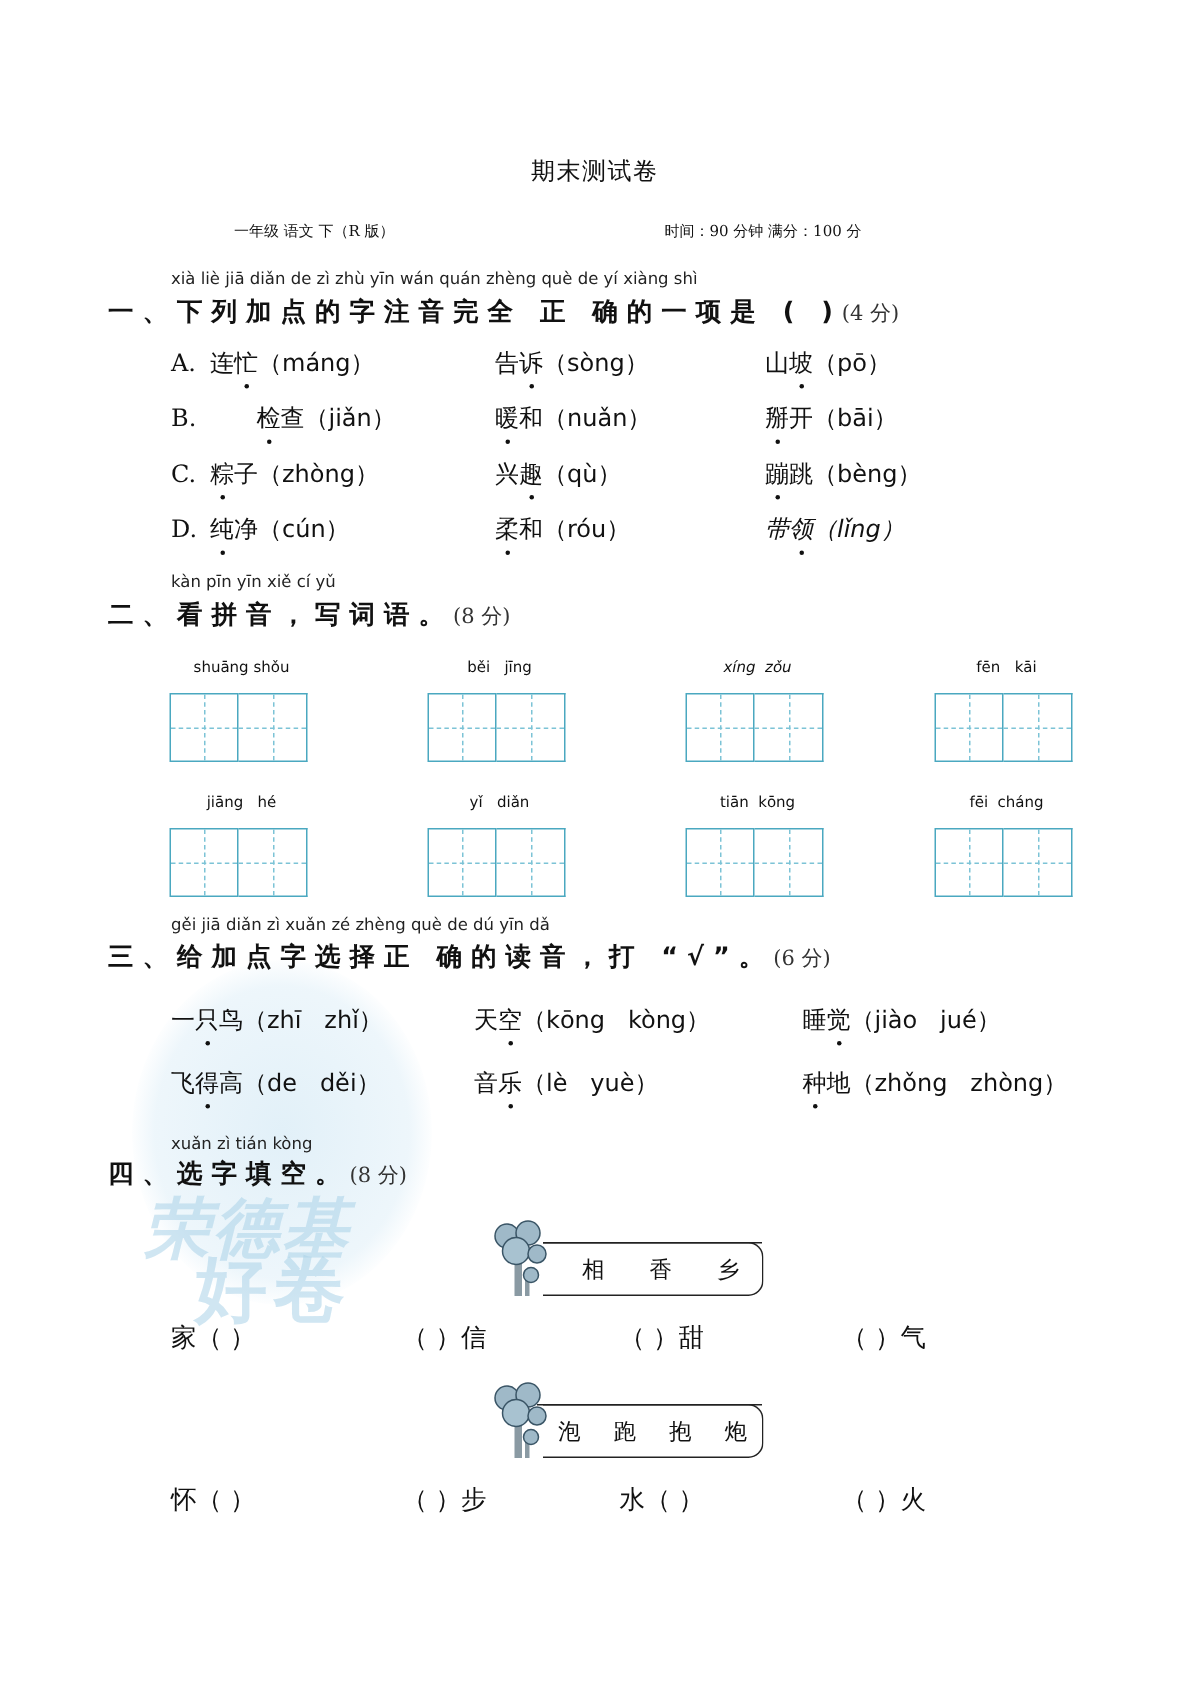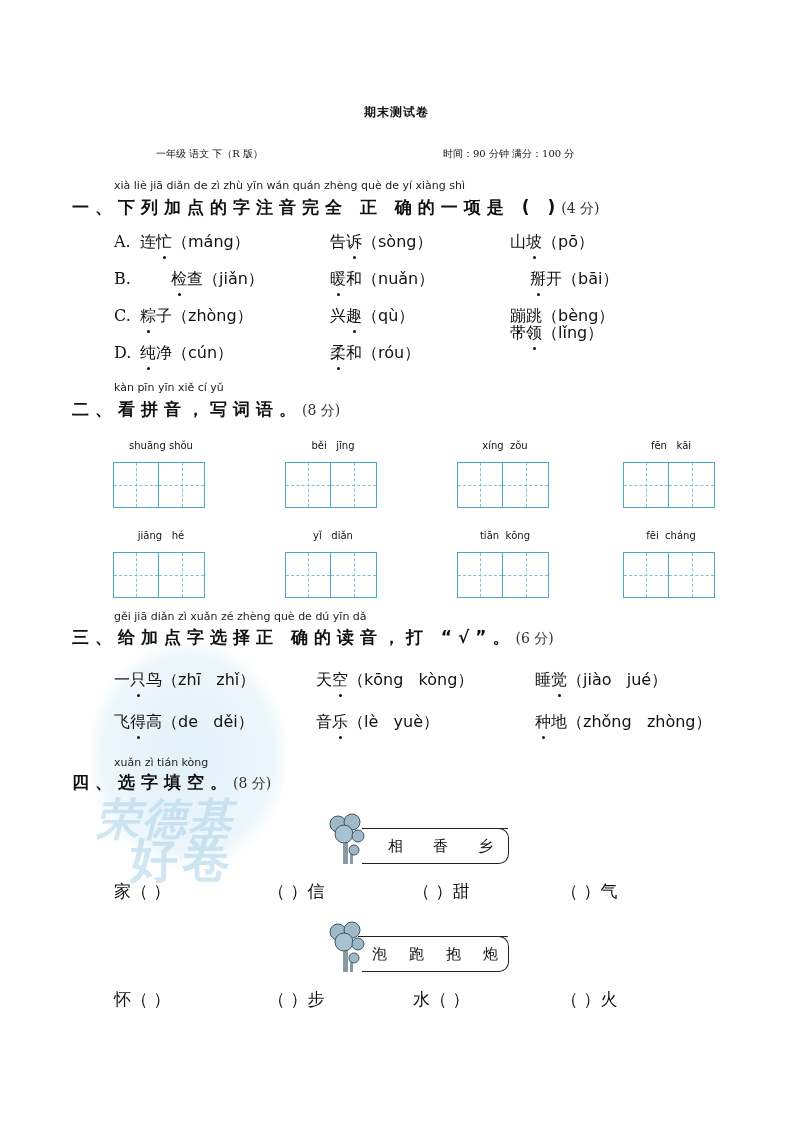--- a/index.html
+++ b/index.html
@@ -1,20 +1,20 @@
 <!DOCTYPE html>
 <html><head>
 <meta charset="utf-8">
 <style>
   html, body { margin:0; padding:0; background:#fff; }
   body { width:793px; height:1122px; position:relative; overflow:hidden;
          font-family:"DejaVu Serif","Liberation Serif",serif; color:#111; }
   .abs { position:absolute; }
   .title { left:0; width:793px; top:104px; text-align:center; font-family:"DejaVu Sans",sans-serif;
-           font-weight:bold; font-size:12px; letter-spacing:1px; }
+           font-weight:normal; font-size:16px; letter-spacing:1px; }
   .subtitle { top:147px; font-size:10px; }
   .py { font-family:"DejaVu Sans","Liberation Sans",sans-serif; font-size:11px; color:#222; white-space:nowrap; }
   .qhead { font-family:"DejaVu Sans",sans-serif; font-weight:bold; font-size:17px; white-space:nowrap; letter-spacing:6px; }
   .score { font-family:"DejaVu Serif",serif; font-weight:normal; font-size:14px; letter-spacing:0; color:#333; }
   .opt { font-size:16px; white-space:nowrap; }
   .opt .pin { font-family:"DejaVu Sans","Liberation Sans",sans-serif; font-size:16px; }
   .dot { position:relative; display:inline-block; }
   .dot::after { content:""; position:absolute; left:50%; bottom:-6px; width:3px; height:3px; margin-left:-1.5px;
                 background:#111; border-radius:50%; }
   .gridword { position:absolute; }
@@ -55,29 +55,29 @@
 </div>
 
 <div id="q1-options">
     <div class="abs opt" style="left: 114px; top: 232px;">A.</div>
     <div class="abs opt" style="left: 140px; top: 232px;"><span>连</span><span class="dot">忙</span><span class="pin">（máng）</span></div>
     <div class="abs opt" style="left: 330px; top: 232px;"><span>告</span><span class="dot">诉</span><span class="pin">（sòng）</span></div>
     <div class="abs opt" style="left: 510px; top: 232px;"><span>山</span><span class="dot">坡</span><span class="pin">（pō）</span></div>
     <div class="abs opt" style="left: 114px; top: 269px;">B.</div>
     <div class="abs opt" style="left: 140px; top: 269px; margin-left: 31px;"><span class="dot">检</span><span>查</span><span class="pin">（jiǎn）</span></div>
     <div class="abs opt" style="left: 330px; top: 269px;"><span class="dot">暖</span><span>和</span><span class="pin">（nuǎn）</span></div>
-    <div class="abs opt" style="left: 530px; top: 269px;"><span class="dot">掰</span><span>开</span><span class="pin">（bāi）</span></div>
+    <div class="abs opt" style="left: 510px; top: 269px;"><span class="dot">掰</span><span>开</span><span class="pin">（bāi）</span></div>
     <div class="abs opt" style="left: 114px; top: 306px;">C.</div>
     <div class="abs opt" style="left: 140px; top: 306px;"><span class="dot">粽</span><span>子</span><span class="pin">（zhòng）</span></div>
     <div class="abs opt" style="left: 330px; top: 306px;"><span>兴</span><span class="dot">趣</span><span class="pin">（qù）</span></div>
     <div class="abs opt" style="left: 510px; top: 306px;"><span class="dot">蹦</span><span>跳</span><span class="pin">（bèng）</span></div>
     <div class="abs opt" style="left: 114px; top: 343px;">D.</div>
     <div class="abs opt" style="left: 140px; top: 343px;"><span class="dot">纯</span><span>净</span><span class="pin">（cún）</span></div>
     <div class="abs opt" style="left: 330px; top: 343px;"><span class="dot">柔</span><span>和</span><span class="pin">（róu）</span></div>
-    <div class="abs opt" style="left: 510px; top: 323px;"><span>带</span><span class="dot">领</span><span class="pin">（lǐng）</span></div>
+    <div class="abs opt" style="left: 510px; top: 343px; font-style: italic;"><span>带</span><span class="dot">领</span><span class="pin">（lǐng）</span></div>
   </div>
 
 <div class="abs py" style="left:114px; top:381px;">kàn pīn yīn    xiě  cí  yǔ</div>
 <div class="abs qhead" style="left:72px; top:398px;">
   <span>二、</span><span>看拼音，写词语。</span><span class="score">(8 分)</span>
 </div>
 
 <div id="q2-grids">
     <div class="gridword" style="left: 113px; top: 440px;">
       <div class="label" style="width: 96px; white-space: pre;">shuāng shǒu</div>
@@ -87,21 +87,21 @@
       </div>
     </div>
     <div class="gridword" style="left: 285px; top: 440px;">
       <div class="label" style="width: 96px; white-space: pre;">běi   jīng</div>
       <div class="tianzi">
         <div class="cell"></div>
         <div class="cell"></div>
       </div>
     </div>
     <div class="gridword" style="left: 457px; top: 440px;">
-      <div class="label" style="width: 96px; white-space: pre;">xíng  zǒu</div>
+      <div class="label" style="width: 96px; white-space: pre; font-style: italic;">xíng  zǒu</div>
       <div class="tianzi">
         <div class="cell"></div>
         <div class="cell"></div>
       </div>
     </div>
     <div class="gridword" style="left: 623px; top: 440px;">
       <div class="label" style="width: 96px; white-space: pre;">fēn   kāi</div>
       <div class="tianzi">
         <div class="cell"></div>
         <div class="cell"></div>

